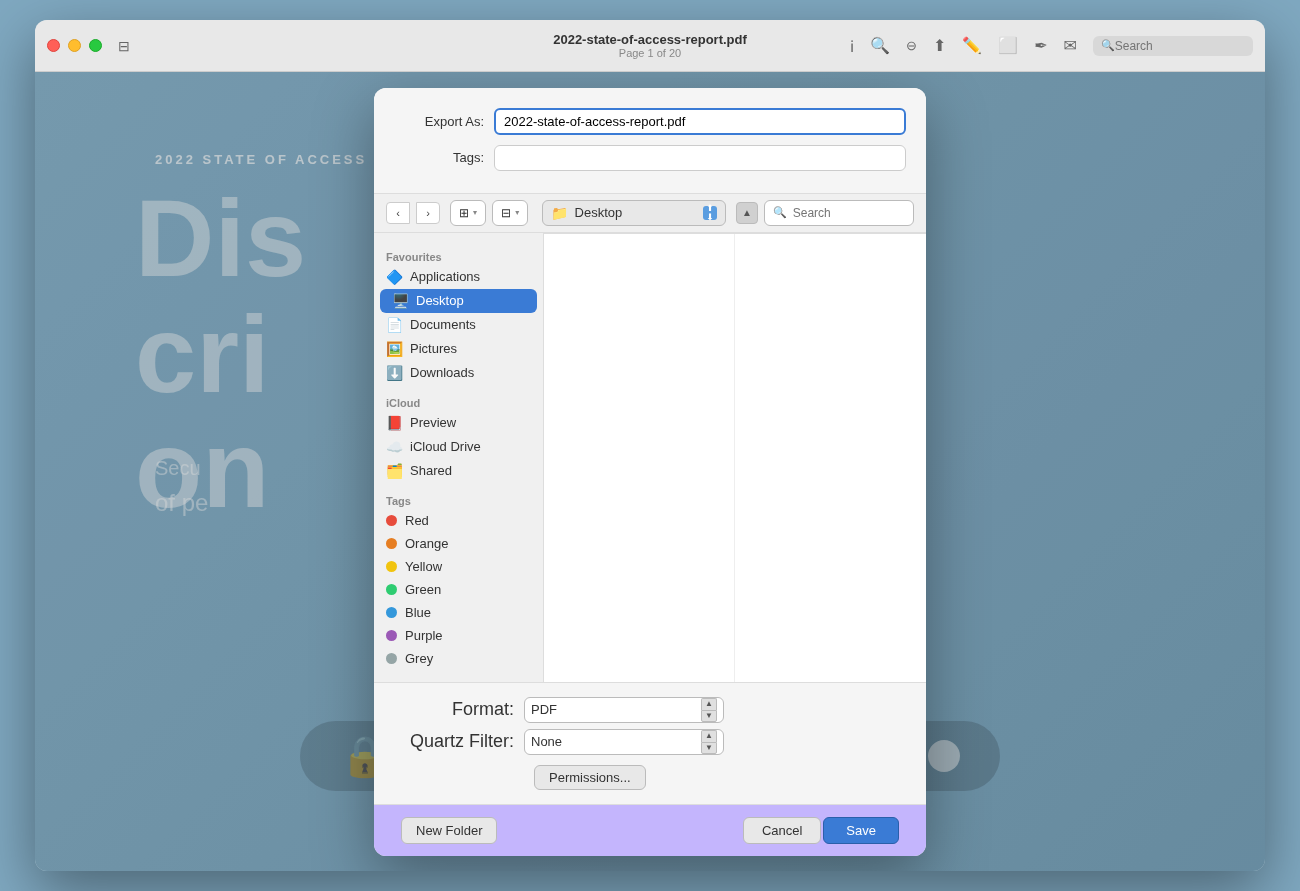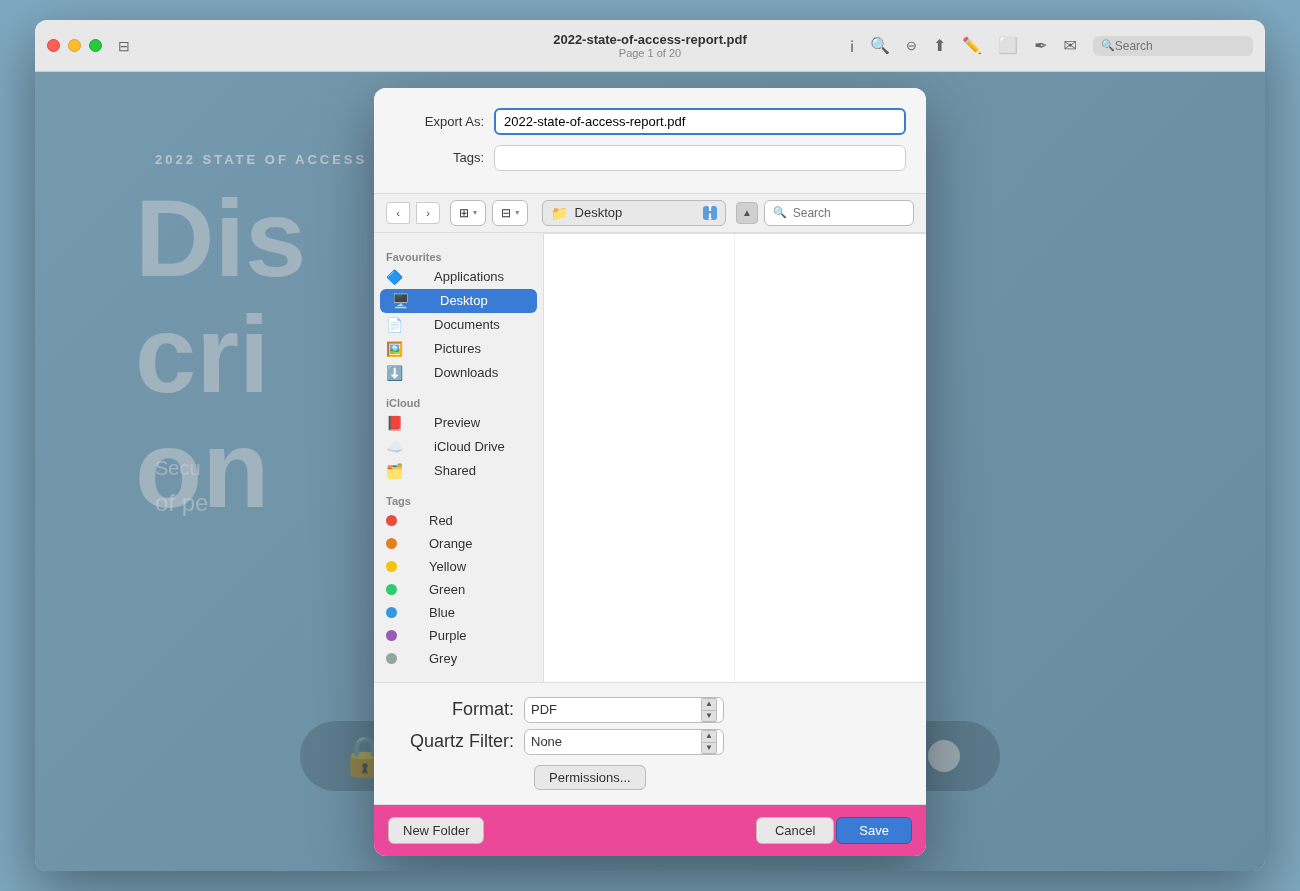--- a/index.html
+++ b/index.html
@@ -387,21 +387,20 @@
       color: white;
     }
     .sidebar-icon {
       font-size: 14px;
       width: 16px;
       text-align: center;
     }
     .sidebar-item-label {
       font-size: 13px;
       color: #333;
-      margin-left: 24px;
     }
     .sidebar-item.active .sidebar-icon {
       color: white;
     }
 
     .tag-dot {
       width: 11px;
       height: 11px;
       border-radius: 50%;
       flex-shrink: 0;
@@ -493,22 +492,22 @@
       font-size: 13px;
       color: #333;
       cursor: pointer;
     }
 
     
     .dialog-footer {
       display: flex;
       align-items: center;
       justify-content: space-between;
-      padding: 12px 14px;
-      background: #ec4899;
+      padding: 12px 27px;
+      background: #c4b5fd;
       border-top: 1px solid #ddd;
     }
 
     .new-folder-btn {
       background: #e8e8e8;
       border: 1px solid #bbb;
       border-radius: 6px;
       padding: 5px 14px;
       font-size: 13px;
       color: #333;

